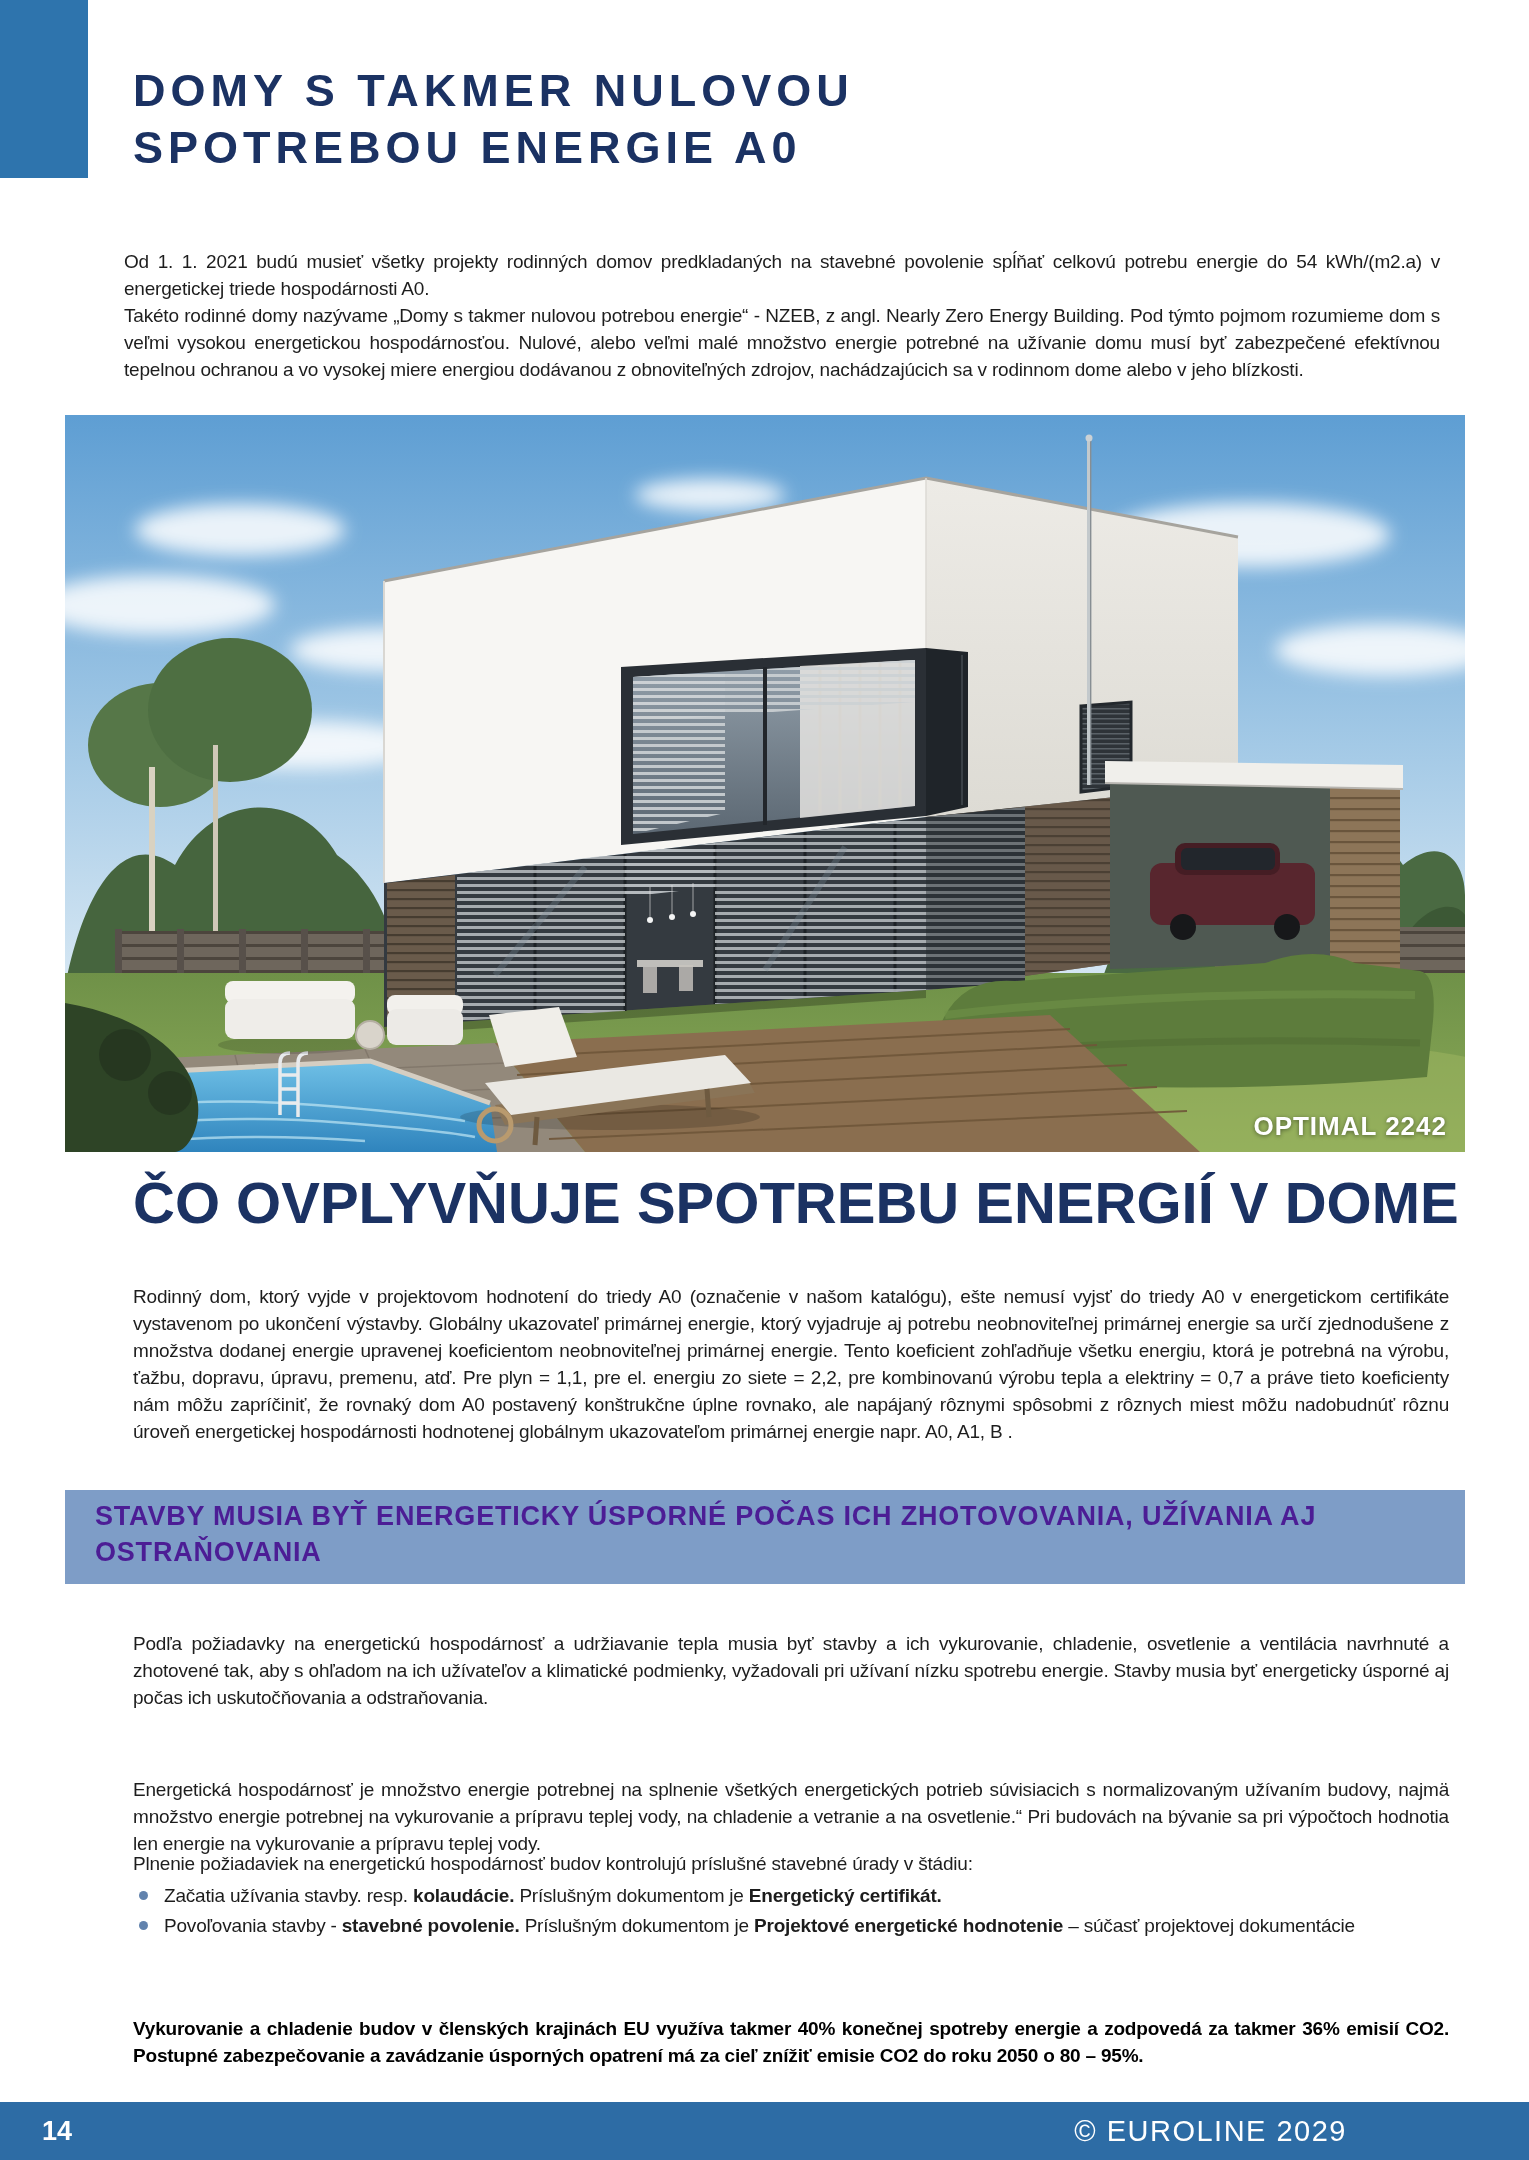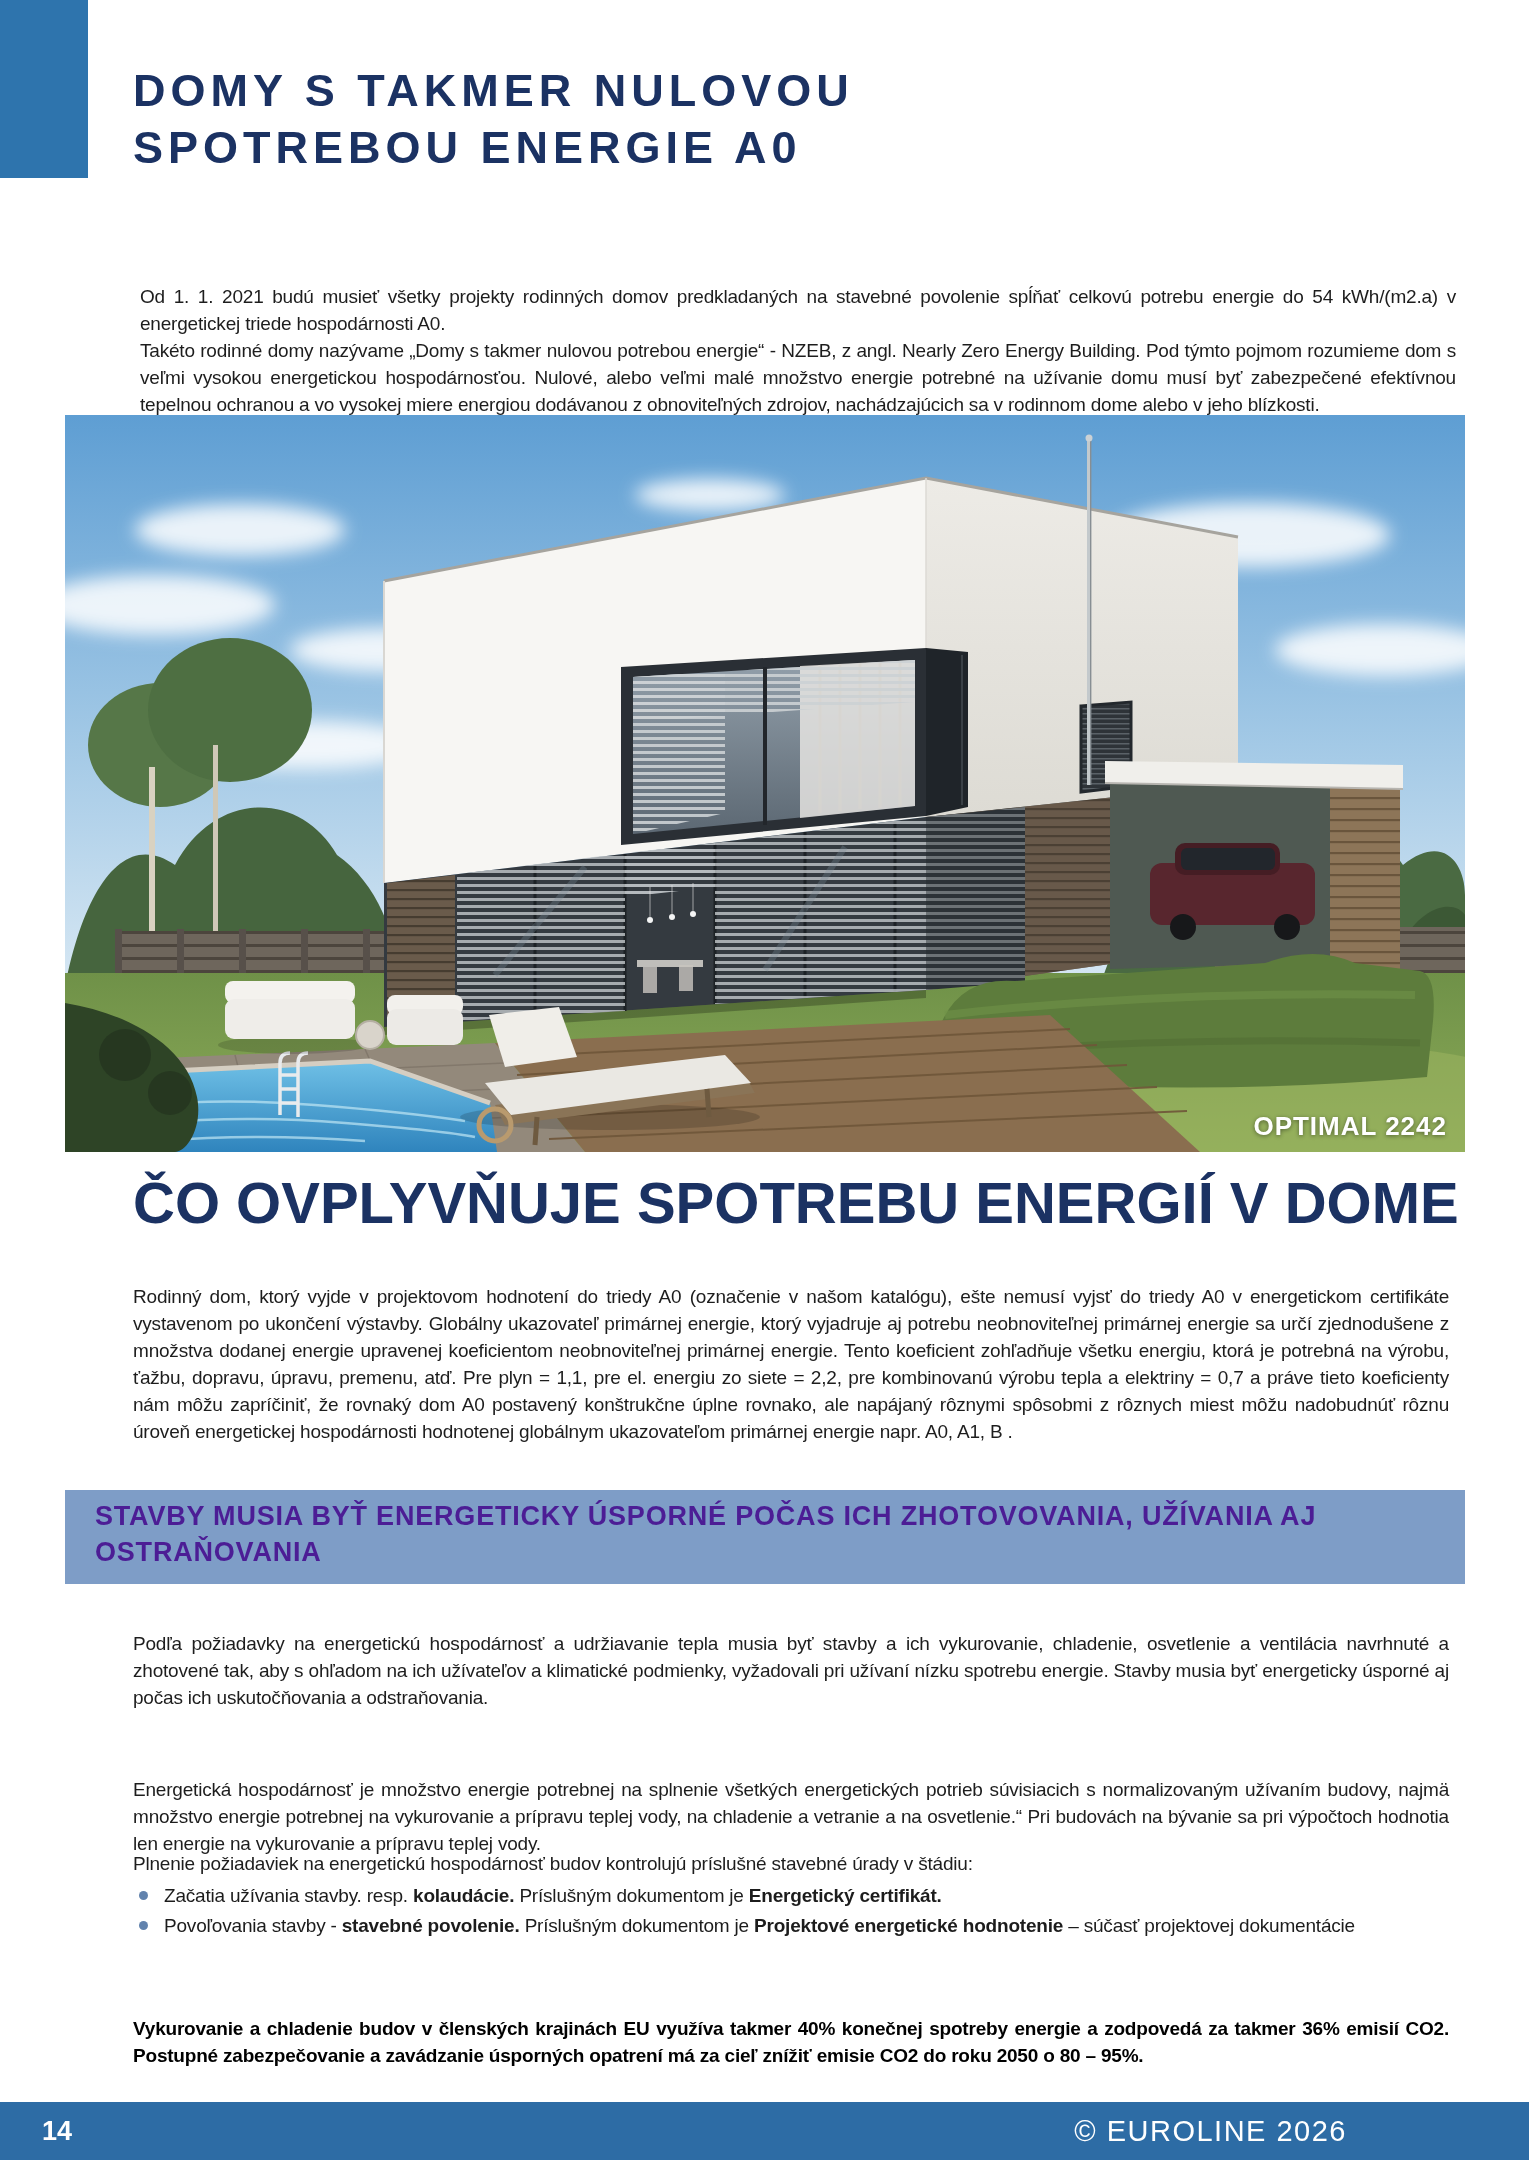--- a/index.html
+++ b/index.html
@@ -10,21 +10,21 @@
   }
   .corner-accent{position:absolute;left:0;top:0;width:88px;height:178px;background:var(--accent-blue,#2e74ad);}
   .h1{
     position:absolute;left:133px;top:62px;width:1340px;
     color:var(--heading-navy,#1b3263);font-weight:bold;font-size:45px;line-height:57px;letter-spacing:5px;
   }
   .bodytext{
     font-size:19px;line-height:27px;letter-spacing:-0.2px;text-align:justify;color:#1d1d1d;
   }
   .bodytext p{margin:0;}
-  .intro{position:absolute;left:140px;top:248px;width:1316px;margin-top:35px;}
+  .intro{position:absolute;left:124px;top:248px;width:1316px;}
   .photo{
     position:absolute;left:65px;top:415px;width:1400px;height:737px;overflow:hidden;background:#9cc0de;
   }
   .photo svg{display:block;}
   .photo-label{
     position:absolute;right:18px;bottom:10px;color:#ffffff;font-weight:bold;font-size:26px;
     letter-spacing:1px;text-shadow:0 1px 4px rgba(0,0,0,0.45);
   }
   .h2{
     position:absolute;left:133px;top:1158px;width:1330px;
@@ -299,16 +299,16 @@
     <div class="bullet-row">
       <span class="bullet-dot"></span>
       <span><span>Povoľovania stavby  - </span><b>stavebné povolenie.</b><span> Príslušným dokumentom je </span><b>Projektové energetické hodnotenie</b><span> – súčasť projektovej dokumentácie</span></span>
     </div>
   </div>
 
   <div class="bold-note bodytext">Vykurovanie a chladenie budov v členských krajinách EU využíva takmer 40% konečnej spotreby energie a zodpovedá za takmer 36% emisií CO2. Postupné zabezpečovanie a zavádzanie úsporných opatrení má za cieľ znížiť emisie CO2 do roku 2050 o 80 – 95%.</div>
 
   <div class="footer">
     <div class="page-number">14</div>
-    <div class="copyright">© EUROLINE 2026</div>
+    <div class="copyright">© EUROLINE 2029</div>
   </div>
 
 </div>
 
 </body></html>

